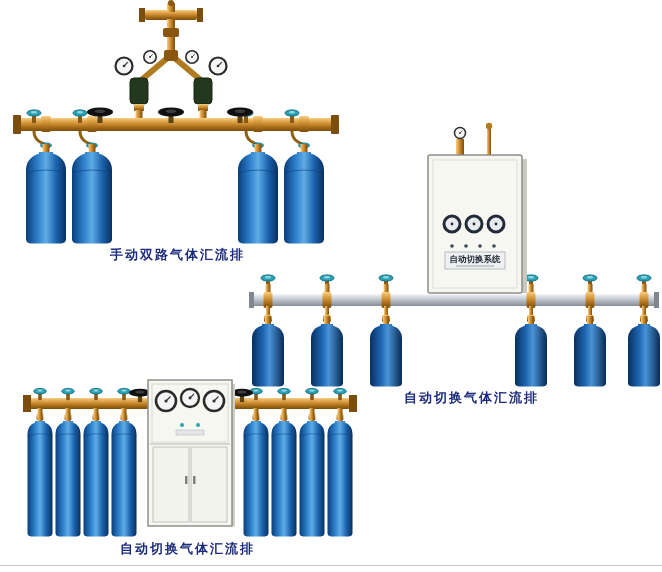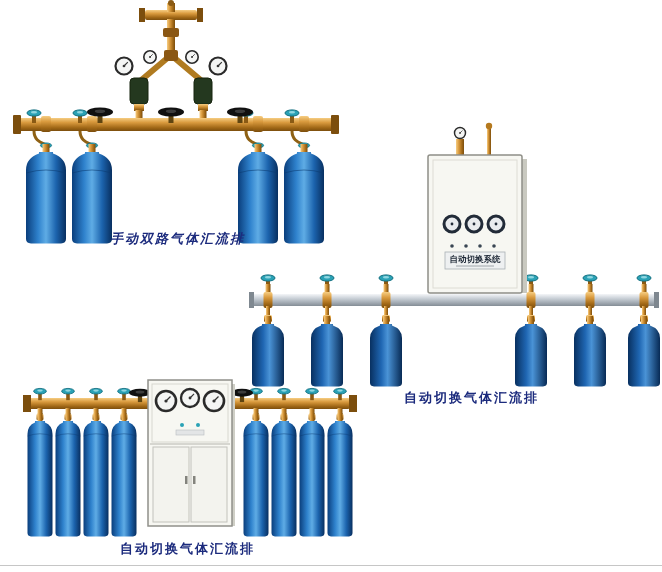--- a/index.html
+++ b/index.html
@@ -10,21 +10,21 @@
     position:relative; overflow:hidden;
   }
   .page { position:relative; width:662px; height:572px; background:#ffffff; overflow:hidden; }
   .page svg { position:absolute; left:0; top:0; }
   .caption {
     position:absolute;
     font-size:13px; font-weight:bold;
     color:#1c2b7d; letter-spacing:2px;
     white-space:nowrap;
   }
-  .cap-1 { left:110px; top:230px;font-style:italic; }
+  .cap-1 { left:110px; top:246px; }
   .cap-2 { left:404px; top:389px; }
   .cap-3 { left:120px; top:540px; }
   .bottom-rule {
     position:absolute; left:0; top:565px;
     width:662px; height:1px; background:#c6c6c6;
   }
 </style>
 </head>
 <body>
 

